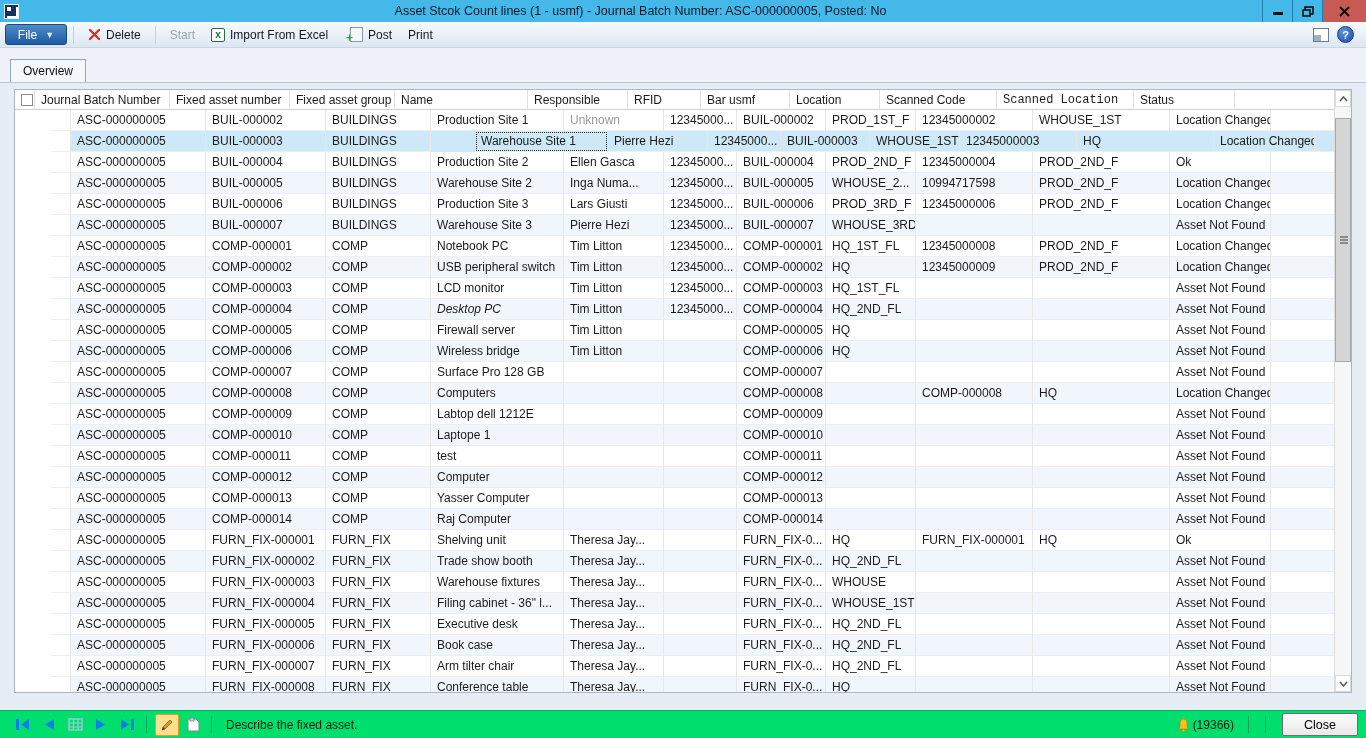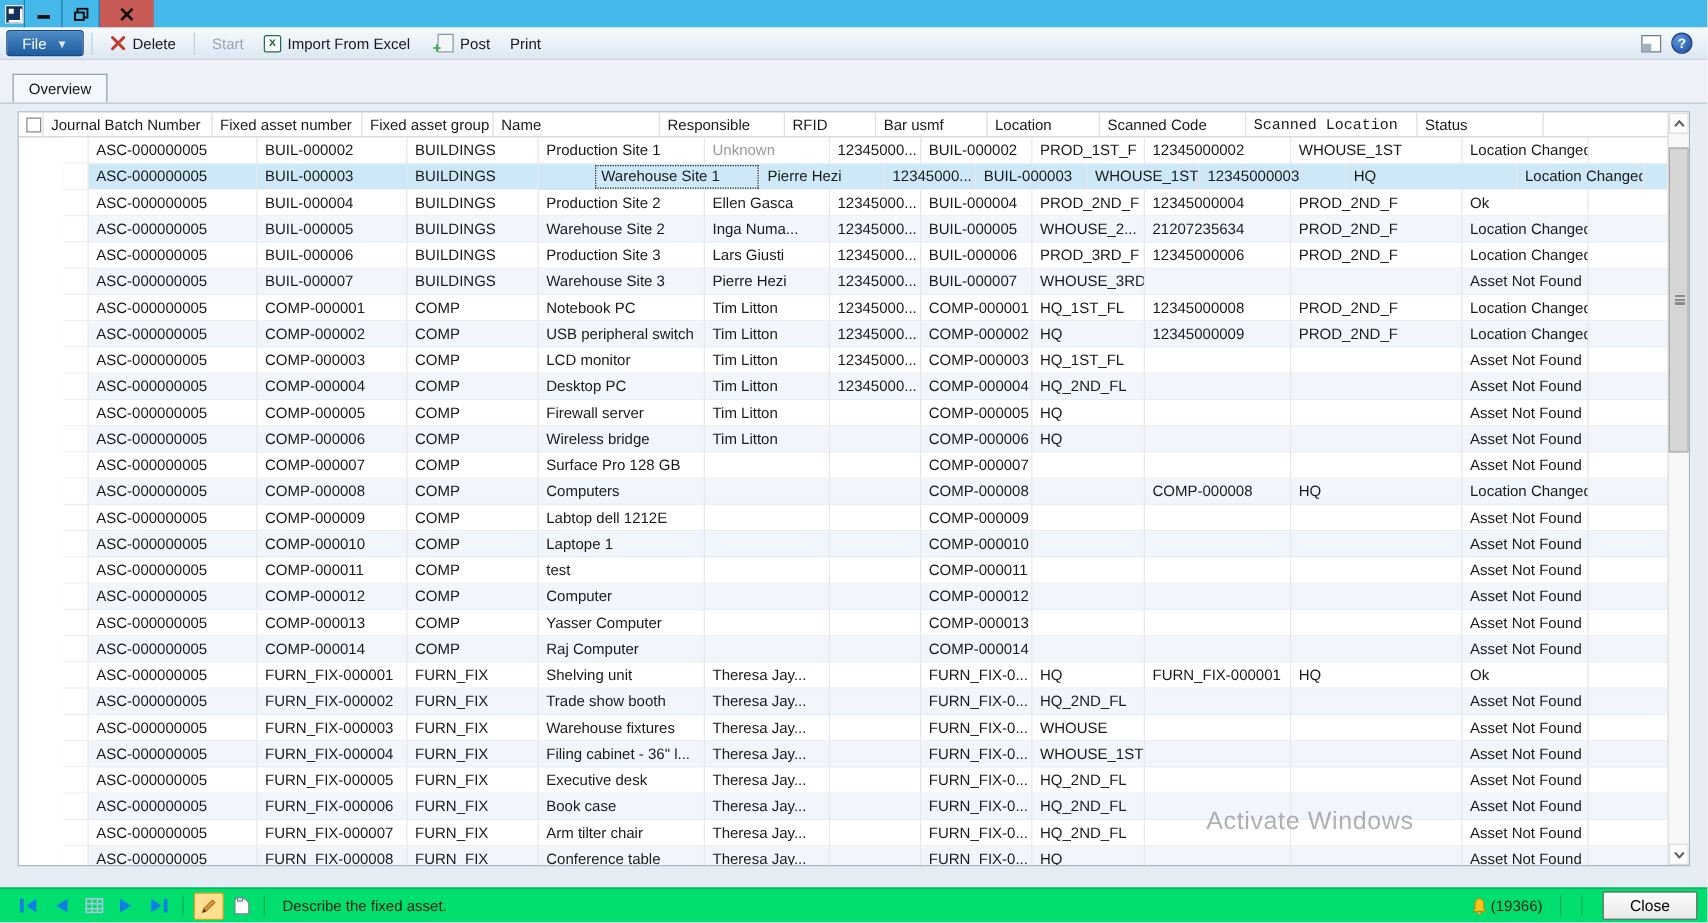--- a/index.html
+++ b/index.html
@@ -79,20 +79,21 @@
   .sb-right { margin-left:auto; display:flex; align-items:center; padding-right:6px; }
   .sb-field { padding:0 9px; white-space:nowrap; }
   .notif { display:flex; align-items:center; gap:3px; padding:0 8px; }
   .close-btn { width:76px; height:23px; margin-left:10px; margin-right:2px; background:linear-gradient(#fbfbfb,#e9e9e9); border:1px solid #6e6e6e; border-radius:2px; font-size:12.5px; color:#000; display:flex; align-items:center; justify-content:center; font-family:inherit; cursor:default; }
 </style>
 </head>
 <body>
 
 <div class="titlebar">
   <div class="app-icon"></div>
+  <div class="win-title">Asset Stcok Count lines (1 - usmf) - Journal Batch Number: ASC-000000005, Posted: No</div>
   <div class="win-controls">
     <div class="win-btn">
       <svg width="12" height="10">
           <rect x="1" y="6" width="10" height="3" fill="#111"></rect>
         </svg>
     </div>
     <div class="win-btn">
       <svg width="12" height="11">
         <rect x="3" y="1" width="8" height="7" fill="none" stroke="#111" stroke-width="1.6"></rect>
         <rect x="1" y="4" width="7" height="6" fill="#44b8e8" stroke="#111" stroke-width="1.6"></rect>
@@ -235,21 +236,21 @@
         <div class="grid-row alt">
           <div class="gcell selector" style="width: 20px;"></div>
           <div class="gcell" style="width: 135px;">ASC-000000005</div>
           <div class="gcell" style="width: 120px;">BUIL-000005</div>
           <div class="gcell" style="width: 105px;">BUILDINGS</div>
           <div class="gcell" style="width: 133px;">Warehouse Site 2</div>
           <div class="gcell" style="width: 100px;">Inga Numa...</div>
           <div class="gcell" style="width: 73px;">12345000...</div>
           <div class="gcell" style="width: 89px;">BUIL-000005</div>
           <div class="gcell" style="width: 90px;">WHOUSE_2...</div>
-          <div class="gcell" style="width: 117px;">21207235634</div>
+          <div class="gcell" style="width: 117px;">10994717598</div>
           <div class="gcell" style="width: 137px;">PROD_2ND_F</div>
           <div class="gcell" style="width: 101px;">Location Changed</div>
           <div class="gcell fill"></div>
         </div>
         <div class="grid-row">
           <div class="gcell selector" style="width: 20px;"></div>
           <div class="gcell" style="width: 135px;">ASC-000000005</div>
           <div class="gcell" style="width: 120px;">BUIL-000006</div>
           <div class="gcell" style="width: 105px;">BUILDINGS</div>
           <div class="gcell" style="width: 133px;">Production Site 3</div>
@@ -320,21 +321,21 @@
           <div class="gcell" style="width: 117px;"></div>
           <div class="gcell" style="width: 137px;"></div>
           <div class="gcell" style="width: 101px;">Asset Not Found</div>
           <div class="gcell fill"></div>
         </div>
         <div class="grid-row alt">
           <div class="gcell selector" style="width: 20px;"></div>
           <div class="gcell" style="width: 135px;">ASC-000000005</div>
           <div class="gcell" style="width: 120px;">COMP-000004</div>
           <div class="gcell" style="width: 105px;">COMP</div>
-          <div class="gcell" style="width: 133px;">Desktop PC</div>
+          <div class="gcell" style="width: 133px; font-style: italic;">Desktop PC</div>
           <div class="gcell" style="width: 100px;">Tim Litton</div>
           <div class="gcell" style="width: 73px;">12345000...</div>
           <div class="gcell" style="width: 89px;">COMP-000004</div>
           <div class="gcell" style="width: 90px;">HQ_2ND_FL</div>
           <div class="gcell" style="width: 117px;"></div>
           <div class="gcell" style="width: 137px;"></div>
           <div class="gcell" style="width: 101px;">Asset Not Found</div>
           <div class="gcell fill"></div>
         </div>
         <div class="grid-row">
@@ -618,21 +619,20 @@
         <div class="vs-grip"></div>
       </div>
       <div class="vs-btn down">
         <svg width="9" height="6">
             <path d="M1 1 L4.5 5 L8 1" fill="none" stroke="#606060" stroke-width="1.6"></path>
           </svg>
       </div>
     </div>
   </div>
   <div class="watermark">
-    <div class="wm1">Activate Windows</div>
   </div>
 </div>
 
 <div class="statusbar">
   <div class="sb-left">
     <span class="nav-ic">
       <svg width="16" height="13">
           <rect x="1" y="1" width="3" height="11" fill="#0f7fe8"></rect>
           <path d="M14 1 L6 6.5 L14 12 Z" fill="#0f7fe8"></path>
         </svg>

